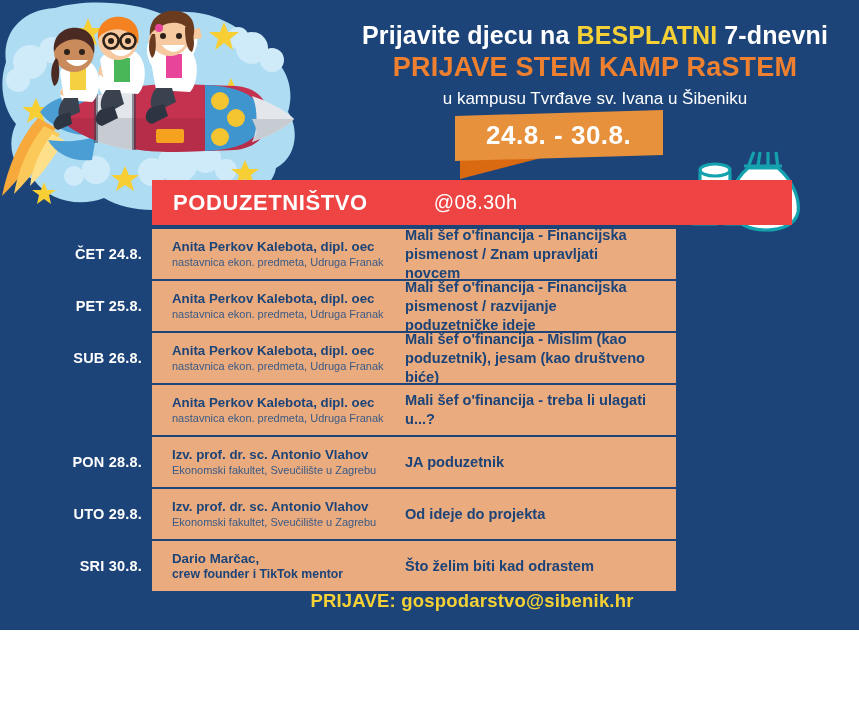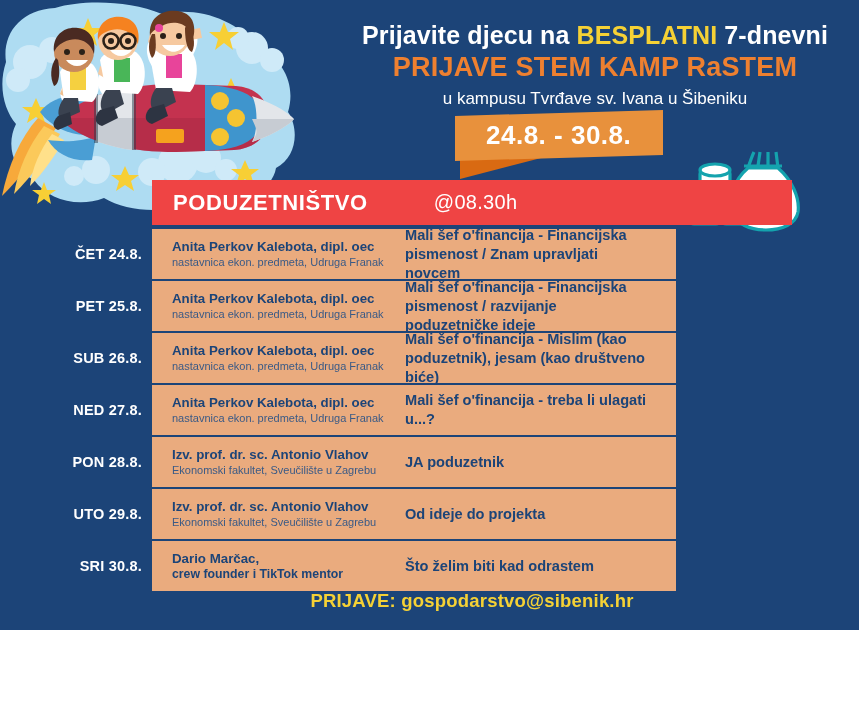--- a/index.html
+++ b/index.html
@@ -288,21 +288,20 @@
     <div class="row">
       <div class="day">SUB 26.8.</div>
       <div class="lecturer">
         <div class="lect-name">Anita Perkov Kalebota, dipl. oec</div>
         <div class="lect-org">nastavnica ekon. predmeta, Udruga Franak</div>
       </div>
       <div class="topic">Mali šef o'financija - Mislim (kao poduzetnik), jesam (kao društveno biće)</div>
     </div>
 
     <div class="row">
-      <div class="day">NED 27.8.</div>
       <div class="lecturer">
         <div class="lect-name">Anita Perkov Kalebota, dipl. oec</div>
         <div class="lect-org">nastavnica ekon. predmeta, Udruga Franak</div>
       </div>
       <div class="topic">Mali šef o'financija - treba li ulagati u...?</div>
     </div>
 
     <div class="row">
       <div class="day">PON 28.8.</div>
       <div class="lecturer">

